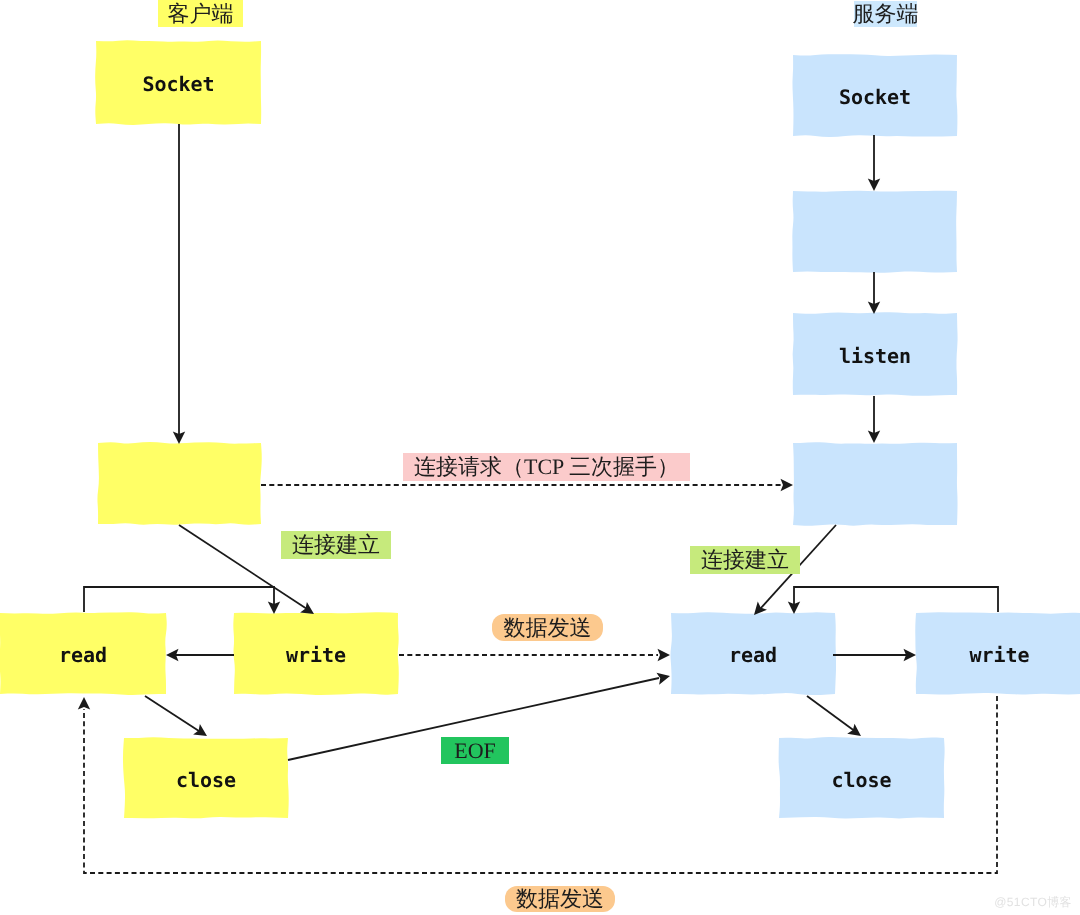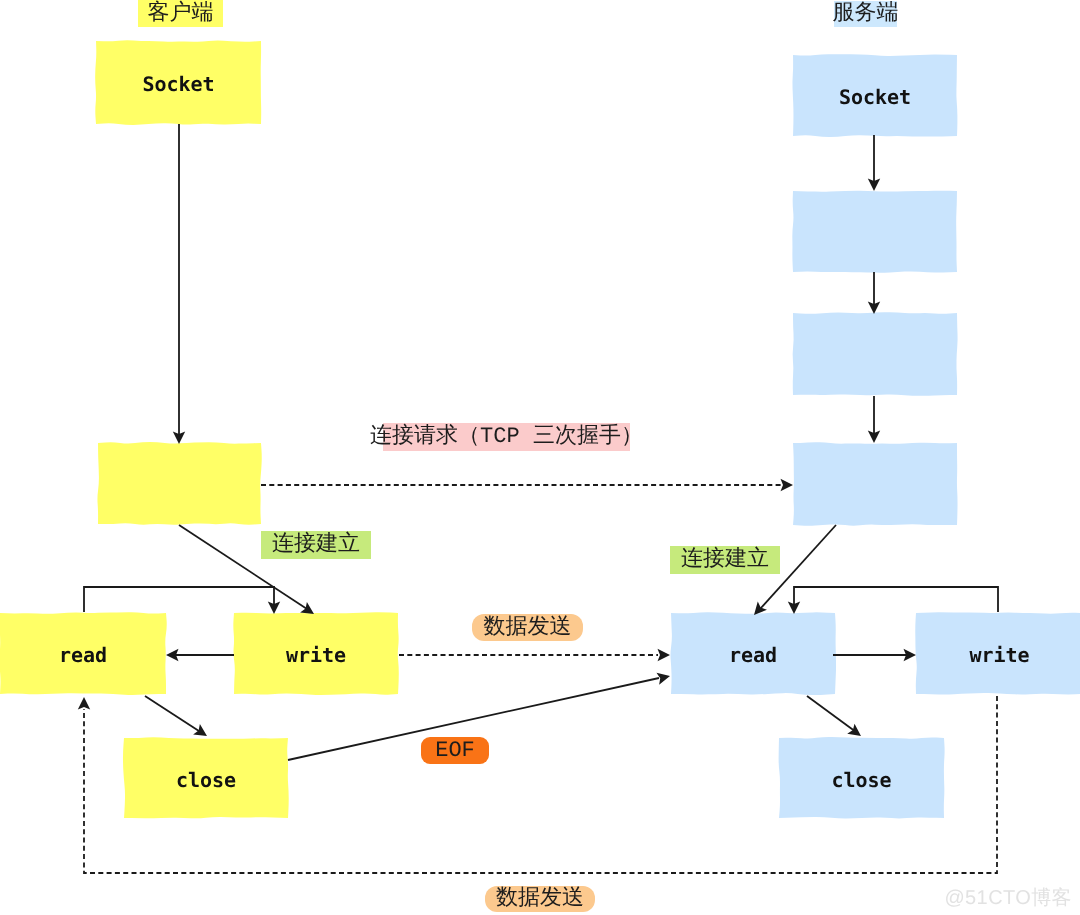--- a/index.html
+++ b/index.html
@@ -9,29 +9,29 @@
        -webkit-font-smoothing:antialiased;text-rendering:geometricPrecision;}
   #stage{position:relative;width:1080px;height:915px;}
   .layer{position:absolute;left:0;top:0;width:1080px;height:915px;}
   #shapes{z-index:1;}
   #wires{z-index:2;}
   #text{z-index:3;will-change:transform;}
   .node{position:absolute;display:flex;align-items:center;justify-content:center;
         font-family:"DejaVu Sans Mono",monospace;font-weight:bold;font-size:20px;
         color:#121212;letter-spacing:0px;padding-top:3px;box-sizing:border-box;}
   .tag{position:absolute;display:flex;align-items:center;justify-content:center;
-       font-family:Liberation Mono, monospace;font-size:22px;color:#1d1d1d;
-       white-space:nowrap;line-height:1;}
+       font-family:Liberation Serif, serif;font-size:22px;color:#1d1d1d;
+       white-space:nowrap;line-height:1;margin-left:20px;}
   .t-yellow{background:#ffff66;}
   .t-blue{background:#cde8fd;}
   .t-pink{background:#fbcbcb;}
   .t-green{background:#c6ea7c;}
   .t-orange{background:#fcc98e;border-radius:12px;}
-  .t-grey{background:#f97316;border-radius:9px;}
-  #wm{position:absolute;right:8px;bottom:7px;color:#e2e2e2;font-size:20px;
+  .t-grey{background:#22c55e;}
+  #wm{position:absolute;right:8px;bottom:7px;color:#e2e2e2;font-size:12px;
       font-family:"Liberation Sans",sans-serif;letter-spacing:.4px;line-height:1;}
 </style>
 </head>
 <body>
 
 <div id="stage">
   <svg class="layer" id="shapes" viewBox="0 0 1080 915">
       <path d="M96.00,41.00L103.50,41.22Q111.00,41.43 118.50,40.72Q126.00,40.01 133.50,40.52Q141.00,41.03 148.50,41.10Q156.00,41.16 163.50,41.47Q171.00,41.77 178.50,41.55Q186.00,41.33 193.50,41.65Q201.00,41.98 208.50,41.01Q216.00,40.04 223.50,40.63Q231.00,41.21 238.50,41.59Q246.00,41.96 253.50,41.48L261.00,41.00L261.07,47.92Q261.13,54.83 260.89,61.75Q260.65,68.67 260.75,75.58Q260.86,82.50 260.85,89.42Q260.84,96.33 261.05,103.25Q261.27,110.17 261.14,117.08L261.00,124.00L253.50,123.72Q246.00,123.44 238.50,123.96Q231.00,124.48 223.50,124.41Q216.00,124.35 208.50,123.83Q201.00,123.32 193.50,124.19Q186.00,125.07 178.50,124.06Q171.00,123.06 163.50,123.22Q156.00,123.38 148.50,124.11Q141.00,124.85 133.50,124.91Q126.00,124.96 118.50,123.91Q111.00,122.86 103.50,123.43L96.00,124.00L95.50,117.08Q95.00,110.17 95.69,103.25Q96.37,96.33 95.73,89.42Q95.08,82.50 95.18,75.58Q95.28,68.67 95.88,61.75Q96.49,54.83 96.24,47.92L96.00,41.00Z" fill="#ffff66"></path>
       <path d="M98.00,443.00L105.41,442.43Q112.82,441.86 120.23,442.90Q127.64,443.95 135.05,443.03Q142.45,442.11 149.86,442.11Q157.27,442.12 164.68,442.89Q172.09,443.66 179.50,443.34Q186.91,443.01 194.32,442.58Q201.73,442.16 209.14,442.18Q216.55,442.21 223.95,443.07Q231.36,443.93 238.77,443.61Q246.18,443.30 253.59,443.15L261.00,443.00L261.47,449.75Q261.94,456.50 261.61,463.25Q261.28,470.00 260.63,476.75Q259.97,483.50 260.35,490.25Q260.73,497.00 260.52,503.75Q260.30,510.50 260.65,517.25L261.00,524.00L253.59,524.50Q246.18,524.99 238.77,523.95Q231.36,522.91 223.95,523.72Q216.55,524.53 209.14,523.86Q201.73,523.20 194.32,523.60Q186.91,524.00 179.50,524.52Q172.09,525.04 164.68,524.28Q157.27,523.52 149.86,524.31Q142.45,525.10 135.05,524.01Q127.64,522.93 120.23,523.48Q112.82,524.03 105.41,524.01L98.00,524.00L98.06,517.25Q98.12,510.50 97.63,503.75Q97.15,497.00 98.08,490.25Q99.01,483.50 98.90,476.75Q98.79,470.00 98.46,463.25Q98.13,456.50 98.07,449.75L98.00,443.00Z" fill="#ffff66"></path>
       <path d="M0.00,613.00L7.55,613.27Q15.09,613.53 22.64,613.23Q30.18,612.93 37.73,613.49Q45.27,614.05 52.82,613.74Q60.36,613.43 67.91,612.81Q75.45,612.20 83.00,612.72Q90.55,613.23 98.09,612.83Q105.64,612.43 113.18,612.51Q120.73,612.58 128.27,612.37Q135.82,612.15 143.36,612.97Q150.91,613.78 158.45,613.39L166.00,613.00L166.55,619.75Q167.10,626.50 166.01,633.25Q164.91,640.00 165.46,646.75Q166.01,653.50 165.58,660.25Q165.15,667.00 165.60,673.75Q166.05,680.50 166.02,687.25L166.00,694.00L158.45,694.04Q150.91,694.08 143.36,694.61Q135.82,695.14 128.27,694.93Q120.73,694.72 113.18,694.02Q105.64,693.33 98.09,693.50Q90.55,693.67 83.00,693.40Q75.45,693.14 67.91,693.23Q60.36,693.32 52.82,693.77Q45.27,694.22 37.73,694.29Q30.18,694.36 22.64,693.78Q15.09,693.20 7.55,693.60L0.00,694.00L0.36,687.25Q0.73,680.50 0.18,673.75Q-0.36,667.00 -0.28,660.25Q-0.20,653.50 0.12,646.75Q0.43,640.00 -0.13,633.25Q-0.68,626.50 -0.34,619.75L0.00,613.00Z" fill="#ffff66"></path>
@@ -83,25 +83,26 @@
 
     <div class="tag t-yellow" style="left:138px;top:0px;width:85px;height:27px;">客户端</div>
     <div class="tag t-blue" style="left:834px;top:1px;width:63px;height:26px;">服务端</div>
 
     <div class="node" style="left:96px;top:41px;width:165px;height:83px;">Socket</div>
     <div class="node" style="left:0px;top:613px;width:166px;height:81px;">read</div>
     <div class="node" style="left:234px;top:613px;width:164px;height:81px;">write</div>
     <div class="node" style="left:124px;top:738px;width:164px;height:80px;">close</div>
 
     <div class="node" style="left:793px;top:55px;width:164px;height:81px;">Socket</div>
+    <div class="node" style="left:793px;top:313px;width:164px;height:82px;">listen</div>
     <div class="node" style="left:671px;top:613px;width:164px;height:81px;">read</div>
     <div class="node" style="left:916px;top:613px;width:167px;height:81px;">write</div>
     <div class="node" style="left:779px;top:738px;width:165px;height:80px;">close</div>
 
-    <div class="tag t-pink" style="left:383px;top:423px;width:247px;height:28px;">连接请求（TCP 三次握手）</div>
+    <div class="tag t-pink" style="left:383px;top:453px;width:287px;height:28px;">连接请求（TCP 三次握手）</div>
     <div class="tag t-green" style="left:261px;top:531px;width:110px;height:28px;">连接建立</div>
     <div class="tag t-green" style="left:670px;top:546px;width:110px;height:28px;">连接建立</div>
     <div class="tag t-orange" style="left:472px;top:614px;width:111px;height:27px;">数据发送</div>
     <div class="tag t-grey" style="left:421px;top:737px;width:68px;height:27px;">EOF</div>
     <div class="tag t-orange" style="left:485px;top:886px;width:110px;height:26px;">数据发送</div>
 
     <div id="wm">@51CTO博客</div>
   </div>
 </div>
 

